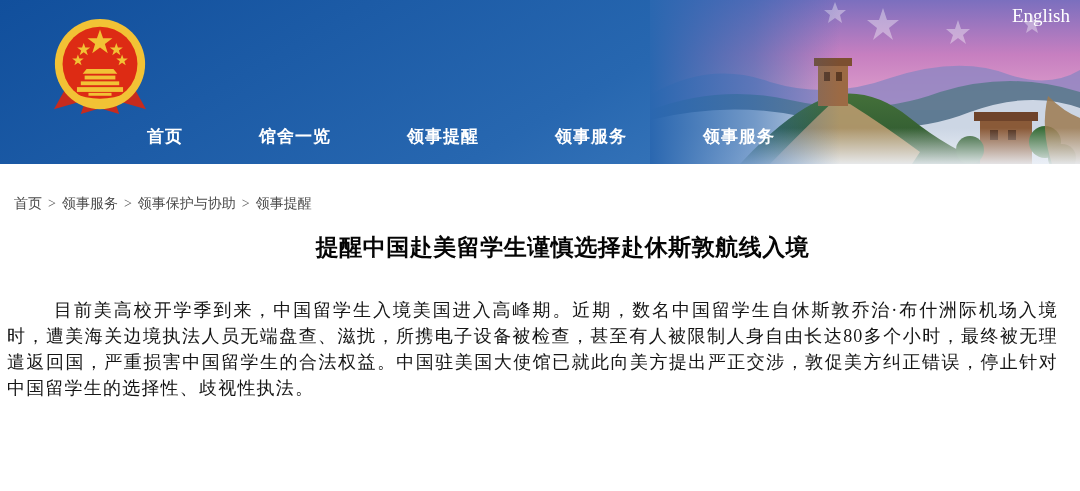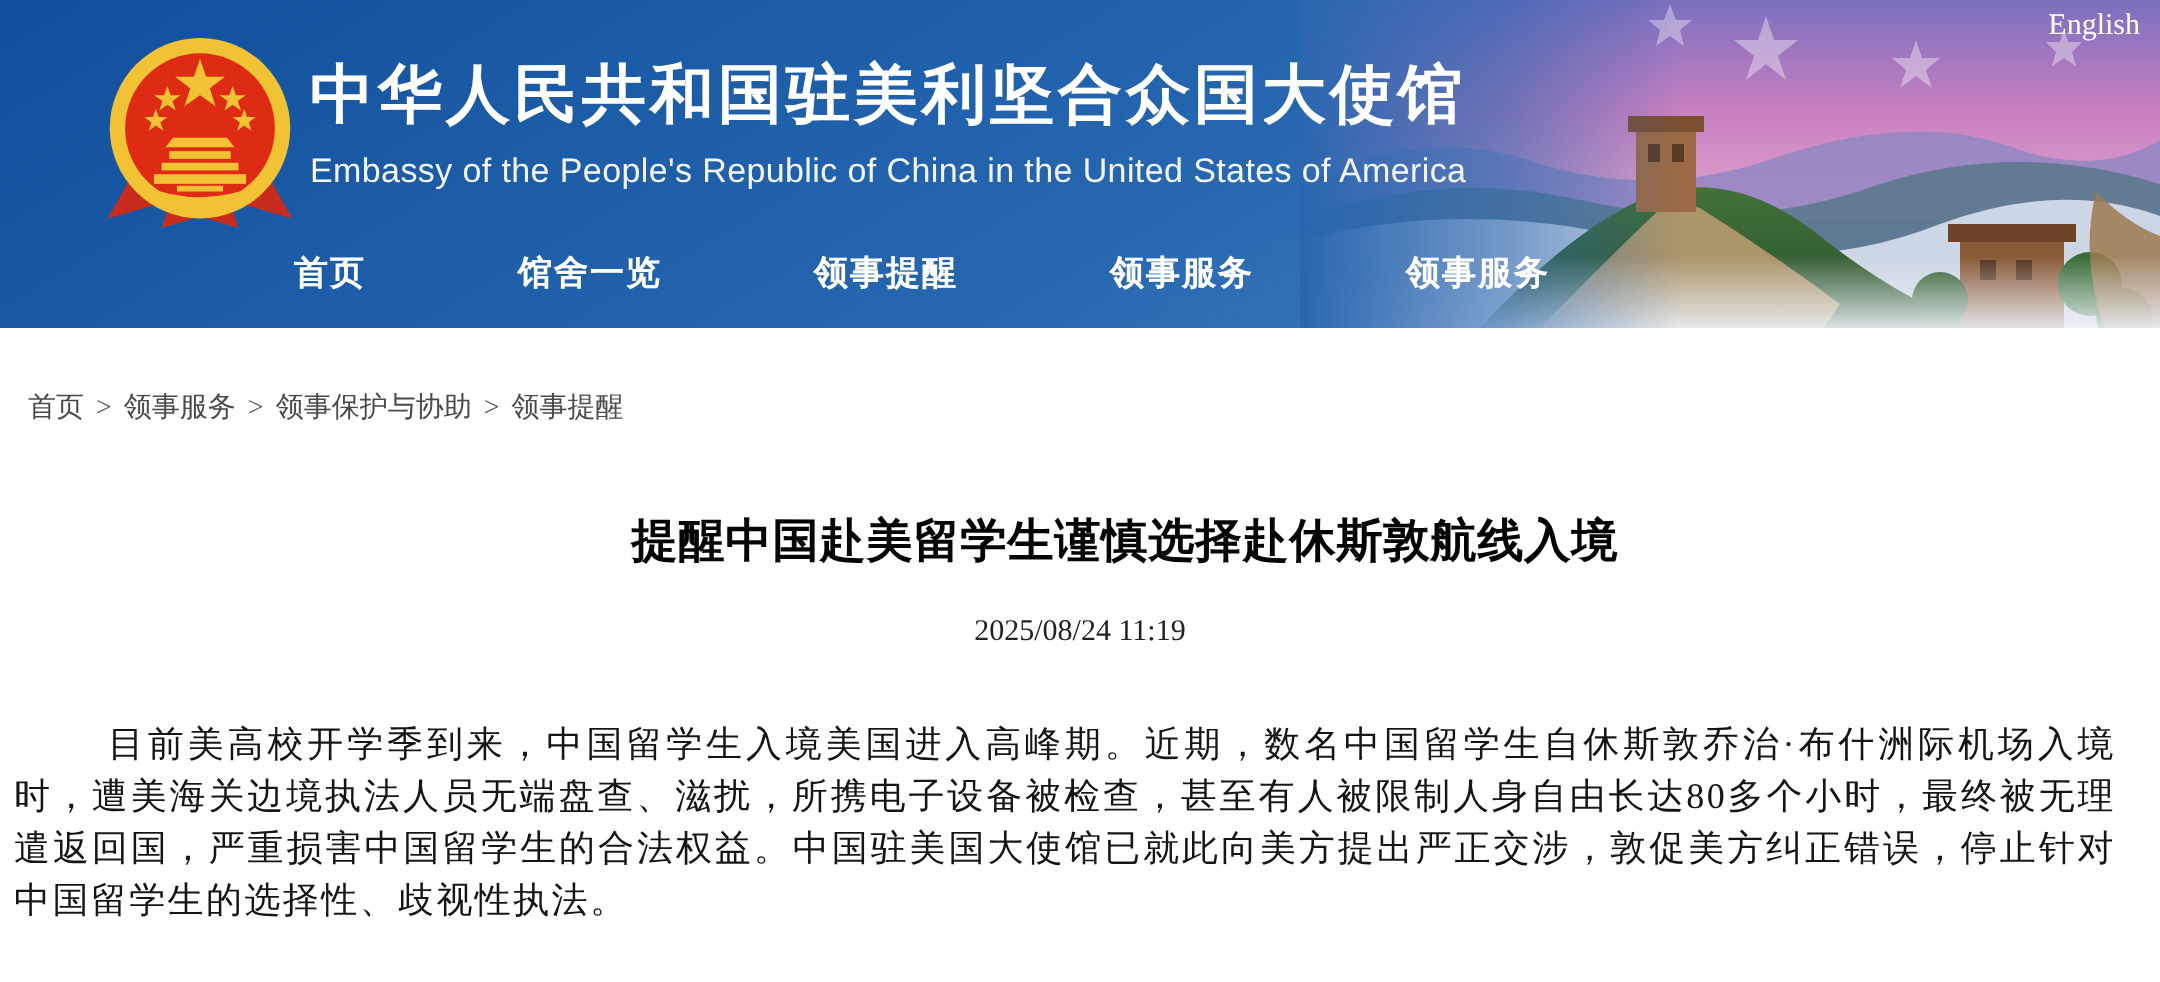--- a/index.html
+++ b/index.html
@@ -4,37 +4,37 @@
 <style>
   * { margin: 0; padding: 0; box-sizing: border-box; }
   html, body { width: 1080px; height: 491px; overflow: hidden; background: #ffffff;
     font-family: "Liberation Sans", sans-serif; }
 
   
   .header { position: relative; width: 1080px; height: 164px; overflow: hidden;
     background: linear-gradient(150deg, #114f9c 0%, #2767b0 55%, #4e8ac8 100%); }
   .gw-svg { position: absolute; top: 0; right: 0; width: 430px; height: 164px; display: block; }
   .lang-link { position: absolute; top: 5px; right: 10px; z-index: 6; color: #ffffff;
-    font-family: "Liberation Serif", serif; font-size: 15px; text-decoration: none; }
+    font-family: "Liberation Serif", serif; font-size: 19px; text-decoration: none; }
   .brand { position: absolute; left: 52px; top: 14px; z-index: 4; display: flex; align-items: flex-start; }
   .emblem-svg { width: 96px; height: 104px; display: block; margin-right: 7px; }
   .titles { padding-top: 13px; }
   .title-zh { color: #ffffff; font-size: 32px; font-weight: bold; letter-spacing: 2px; line-height: 40px; }
   .title-en { color: #f2f6fb; font-size: 17px; margin-top: 9px; letter-spacing: 0.2px; }
   .nav { position: absolute; left: 147px; top: 125px; z-index: 5; display: flex; gap: 76px; }
   .nav a { color: #ffffff; font-size: 17px; font-weight: bold; letter-spacing: 1px;
     text-decoration: none; white-space: nowrap; }
 
   
   .breadcrumb { margin: 31px 0 0 14px; font-size: 14px; color: #4a4a4a; font-family: Liberation Serif, serif; }
   .breadcrumb a { color: #4a4a4a; text-decoration: none; }
   .breadcrumb .sep { padding: 0 6px; color: #5a5a5a; }
 
   
-  .article-title { margin-top: 42px; text-align: center; color: #050505;
+  .article-title { margin-top: 19px; text-align: center; color: #050505;
     font-size: 23px; font-weight: bold; letter-spacing: 0.5px; padding-left: 45px; }
   .article-date { margin-top: 22px; text-align: center; color: #222222;
     font-family: "Liberation Serif", serif; font-size: 15px; }
   .article-body { margin: 34px 22px 0 7px; color: #151515;
     font-family: "Liberation Serif", serif; font-size: 18px; line-height: 26px;
     letter-spacing: 1.2px; text-align: justify; text-indent: 47px; }
 </style>
 </head>
 <body>
 
@@ -109,36 +109,31 @@
       <path d="M73 40 l1.5 4.2 4.5 0 -3.6 2.8 1.4 4.3 -3.8 -2.7 -3.7 2.7 1.4 -4.3 -3.7 -2.8 4.5 0 z" fill="#f2c235"></path>
       <g fill="#f2c235">
         <polygon points="32,60 68,60 64,55 36,55"></polygon>
         <rect x="34" y="62" width="32" height="4"></rect>
         <rect x="30" y="68" width="40" height="4"></rect>
         <rect x="26" y="74" width="48" height="5"></rect>
         <rect x="38" y="80" width="24" height="3"></rect>
       </g>
       <path d="M20 82 Q50 94 80 82" stroke="#f2c235" stroke-width="4" fill="none"></path>
     </svg>
-    <div class="titles">
-      <div class="title-zh">中华人民共和国驻美利坚合众国大使馆</div>
-      <div class="title-en">Embassy of the People's Republic of China in the United States of America</div>
-    </div>
   </div>
 
   <nav class="nav">
     <a href="#">首页</a>
     <a href="#">馆舍一览</a>
     <a href="#">领事提醒</a>
     <a href="#">领事服务</a>
     <a href="#">领事服务</a>
   </nav>
 </header>
 
 <div class="breadcrumb">
   <a href="#">首页</a><span class="sep">&gt;</span><a href="#">领事服务</a><span class="sep">&gt;</span><a href="#">领事保护与协助</a><span class="sep">&gt;</span><a href="#">领事提醒</a>
 </div>
 
 <main>
   <h1 class="article-title">提醒中国赴美留学生谨慎选择赴休斯敦航线入境</h1>
-  <div class="article-date">2025/08/24 11:19</div>
   <p class="article-body">目前美高校开学季到来，中国留学生入境美国进入高峰期。近期，数名中国留学生自休斯敦乔治·布什洲际机场入境时，遭美海关边境执法人员无端盘查、滋扰，所携电子设备被检查，甚至有人被限制人身自由长达80多个小时，最终被无理遣返回国，严重损害中国留学生的合法权益。中国驻美国大使馆已就此向美方提出严正交涉，敦促美方纠正错误，停止针对中国留学生的选择性、歧视性执法。</p>
 </main>
 
 </body></html>

